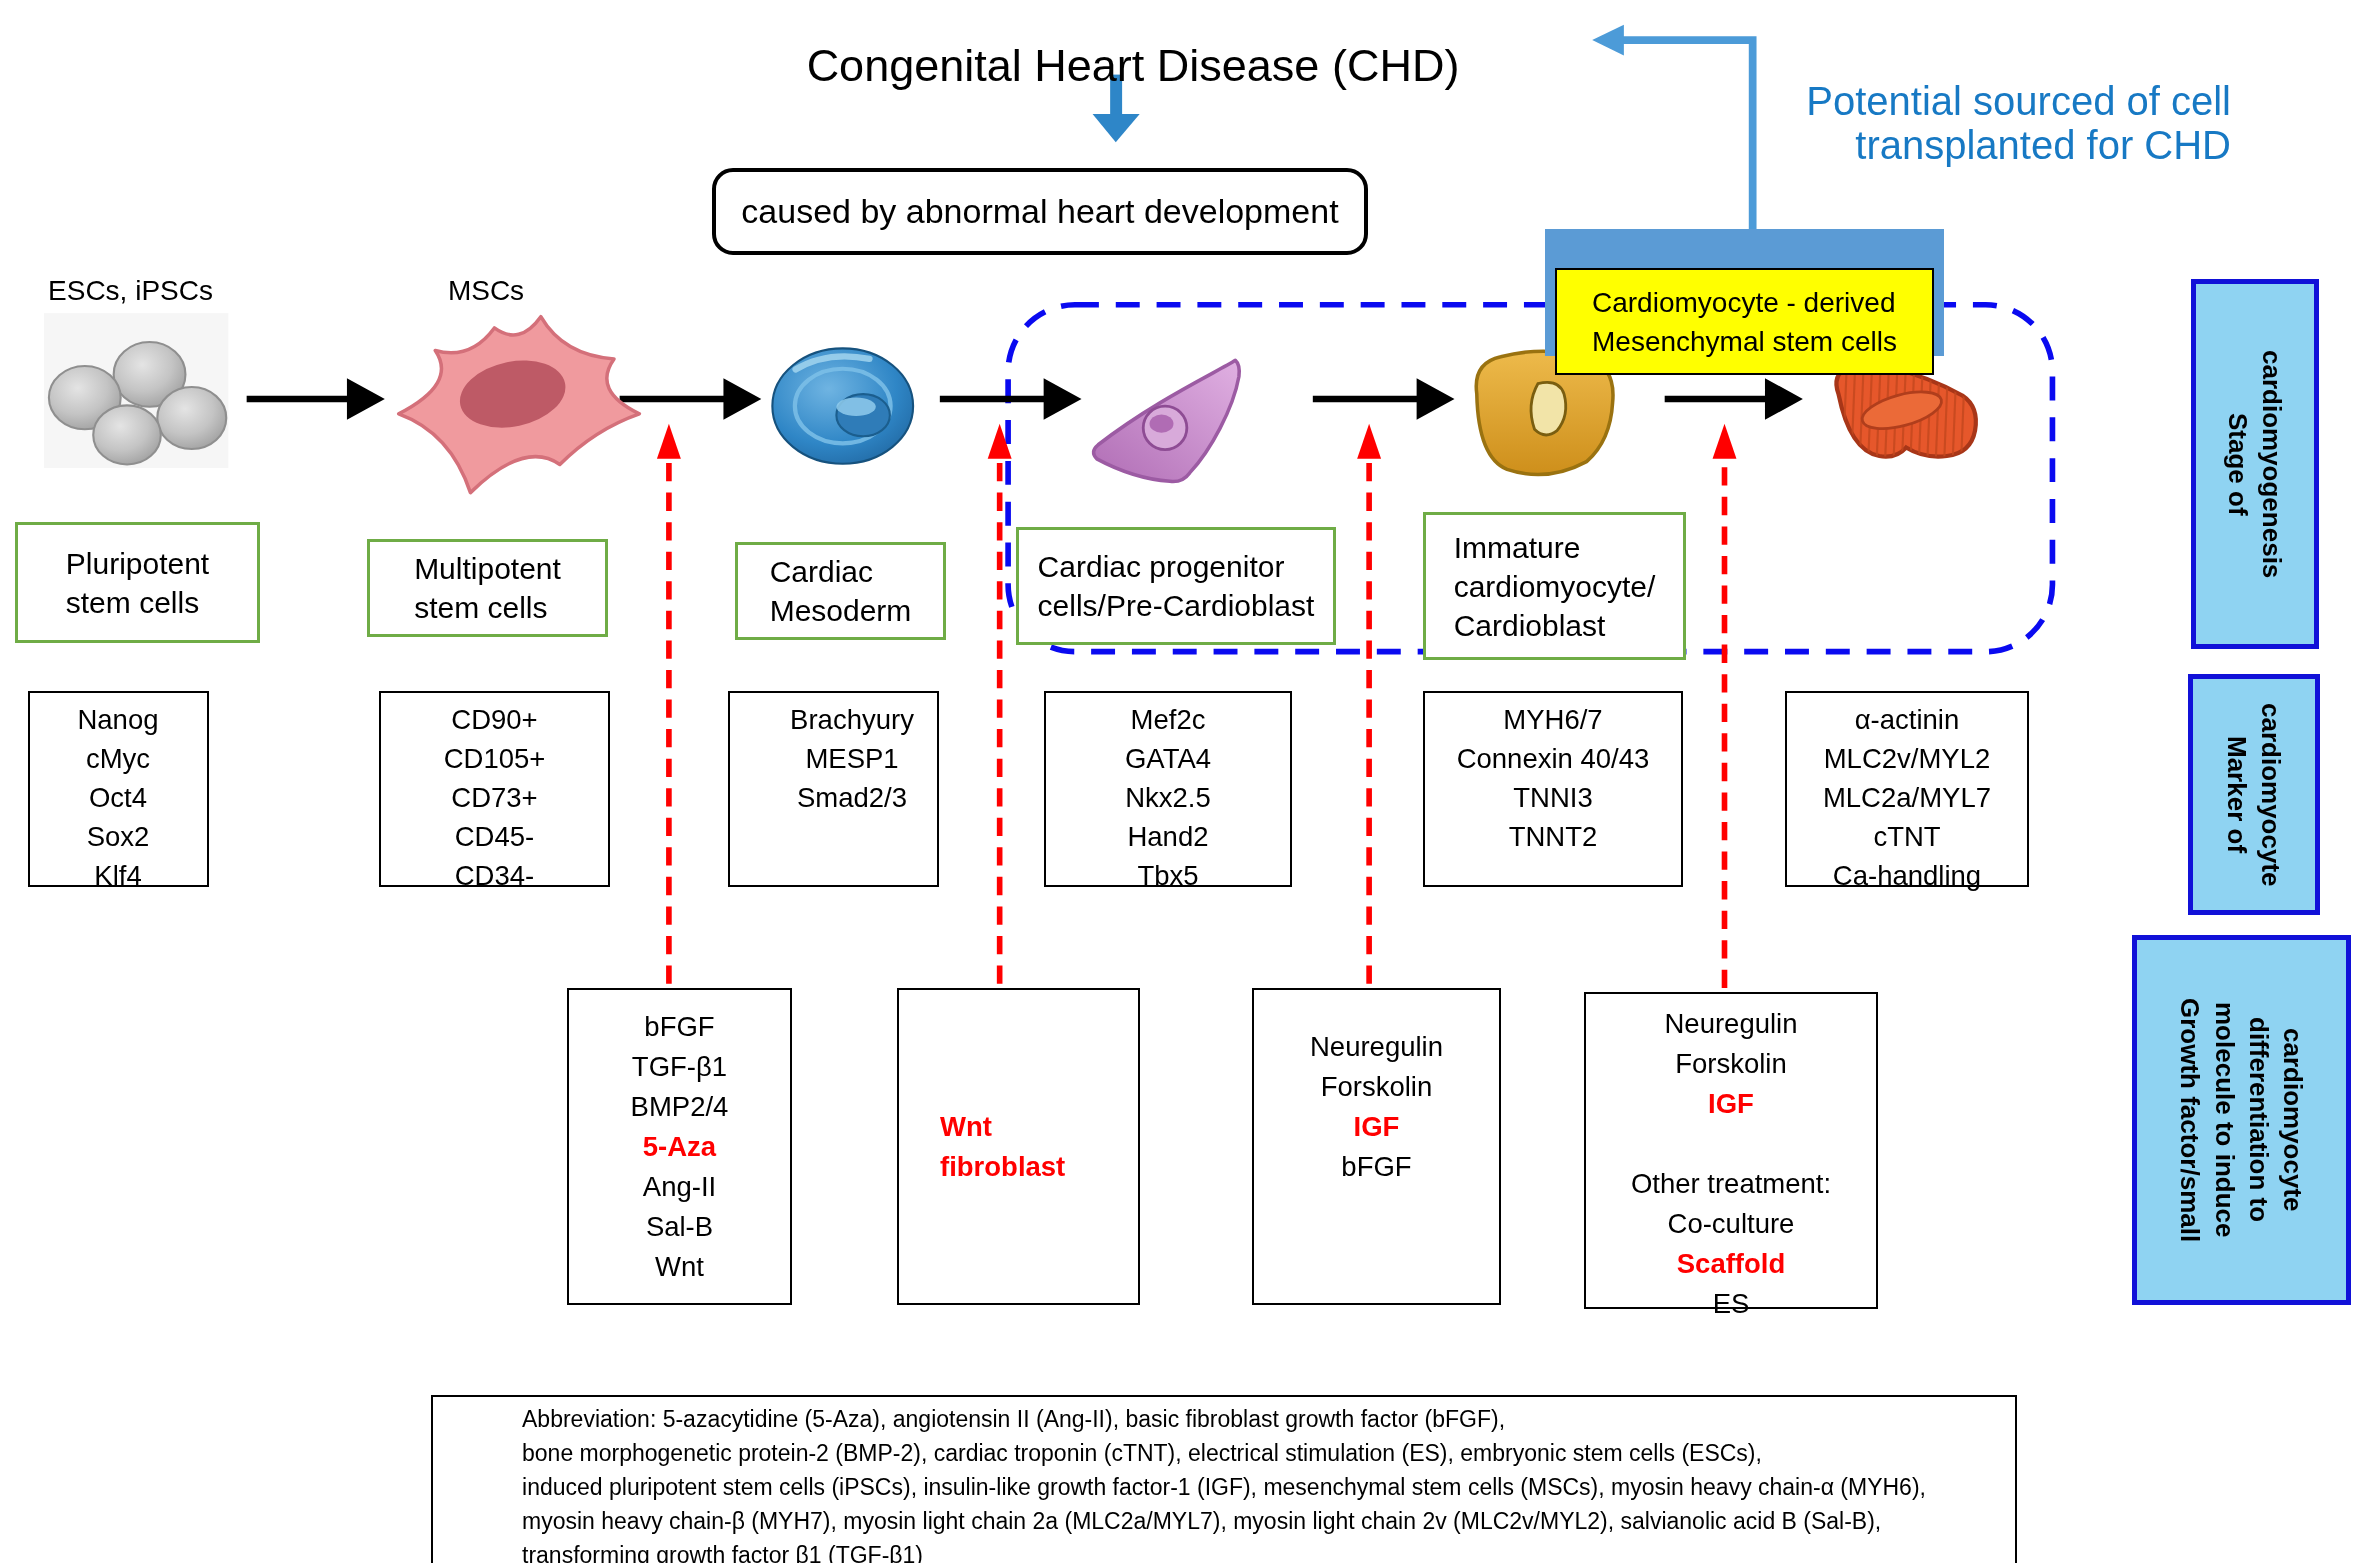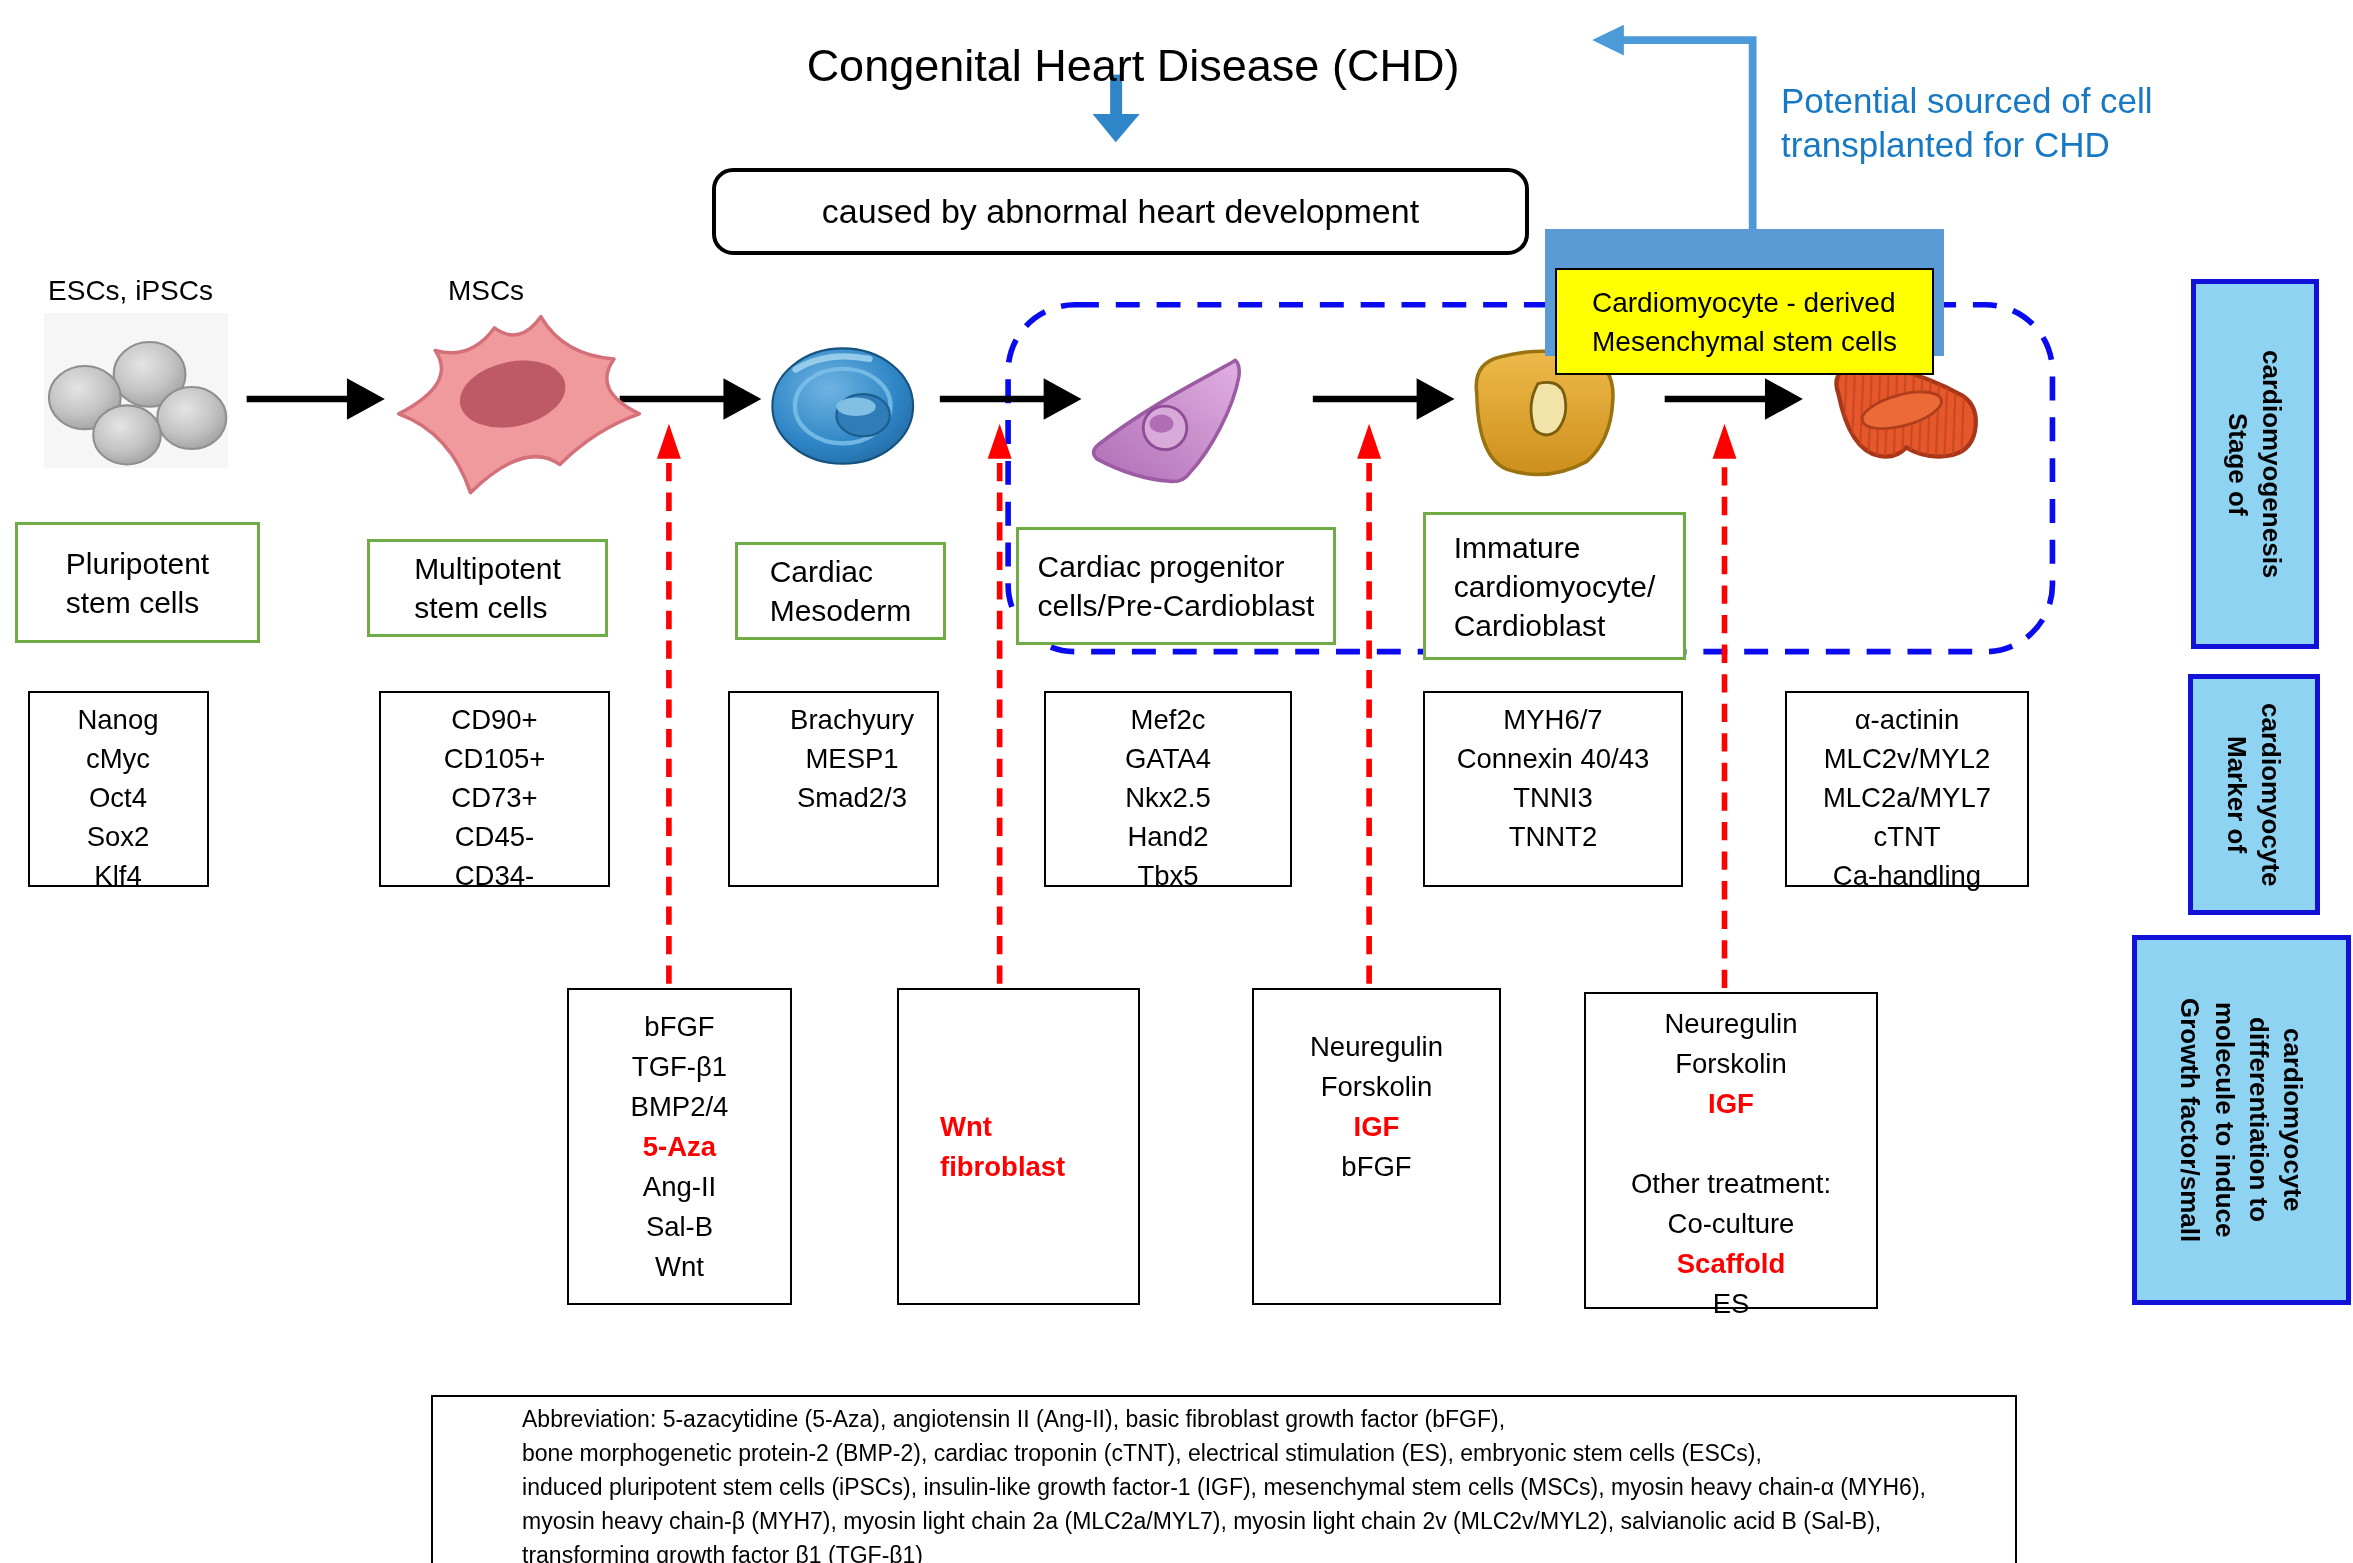--- a/index.html
+++ b/index.html
@@ -2,24 +2,24 @@
 <html style="font-size:11.3px"><head>
 <meta charset="utf-8">
 <style>
   html,body{margin:0;padding:0;background:#ffffff;}
   #canvas{position:relative;width:2354px;height:1563px;background:#ffffff;overflow:hidden;
           font-family:"Liberation Sans",sans-serif;color:#000;}
   .abs{position:absolute;box-sizing:border-box;}
   .preline{white-space:pre-line;}
   .center{display:flex;align-items:center;justify-content:center;text-align:left;margin-top:29px;}
   #title{left:633px;top:4.2px;width:1000px;height:65px;font-size:45px;}
-  #cause-box{left:712px;top:139px;width:817px;height:87px;border:4.2px solid #000;
+  #cause-box{left:712px;top:139px;width:656px;height:87px;border:4.2px solid #000;
              border-radius:21px;font-size:34px;background:#fff;}
-  #potential-note{left:1781px;top:79px;width:450px;height:106px;font-size:35px;line-height:44px;
-                  color:#1779C4;text-align:left;}
+  #potential-note{left:1781px;top:79px;width:450px;height:106px;font-size:40px;line-height:44px;
+                  color:#1779C4;text-align:right;}
   #yellow-frame{left:1545px;top:229px;width:399px;height:127px;border:10.6px solid #5B9BD5;background:#5B9BD5;}
   #yellow-inner{width:100%;height:100%;border:2.1px solid #000;background:#FFFF00;
                 font-size:28px;line-height:39px;box-sizing:border-box;}
   .stage-lbl{top:245px;height:34px;font-size:28px;}
   #lbl-escs{left:25px;width:211px;}
   #lbl-mscs{left:398px;width:176px;}
   .greenbox{border:3.5px solid #6FAC46;background:#fff;font-size:30px;line-height:39px;}
   .blackbox{border:2.8px solid #000;background:#fff;font-size:27.5px;line-height:39px;
             display:flex;flex-direction:column;align-items:center;text-align:center;padding-top:7px;}
   .gbox{border:2.8px solid #000;background:#fff;font-size:27.5px;

